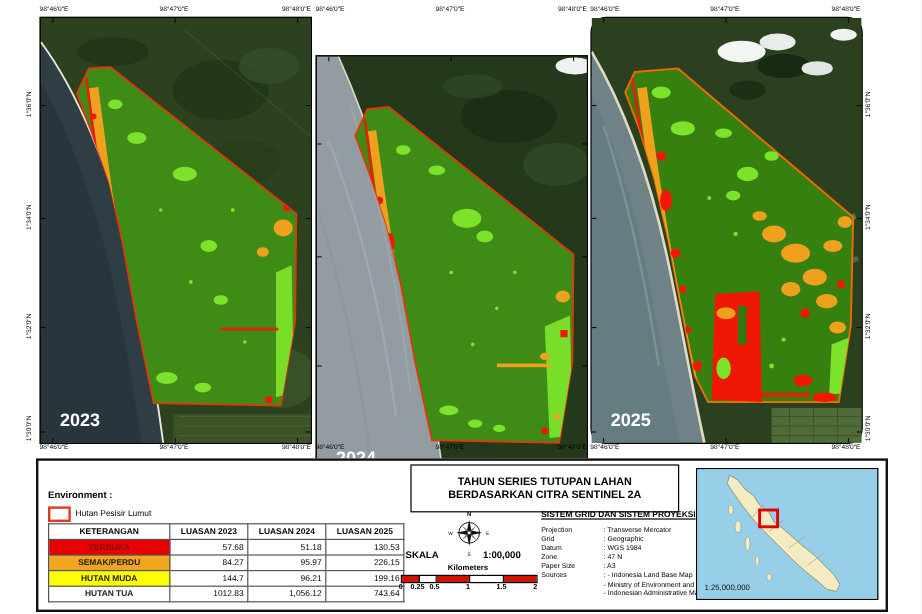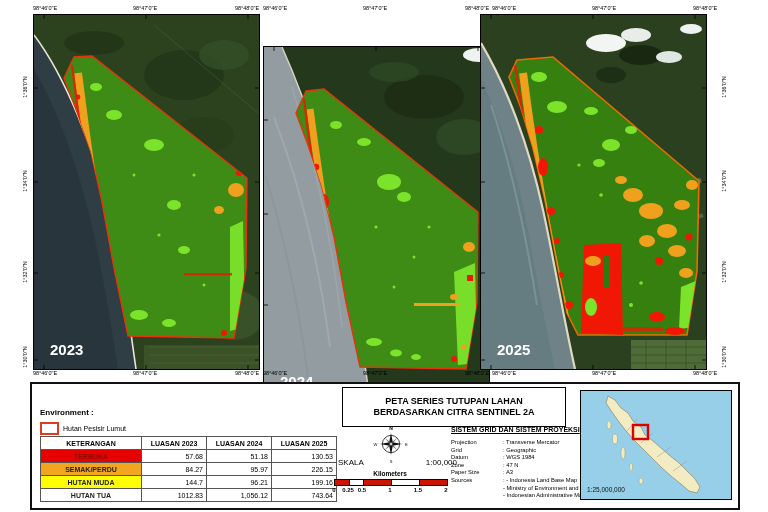--- a/index.html
+++ b/index.html
@@ -25,22 +25,22 @@
   .bg-terbuka{background:#e60000;color:#8b0d05;}
   .bg-semak{background:#f2a51e;color:#222;}
   .bg-muda{background:#ffff00;color:#222;}
   .bg-tua{background:#ffffff;color:#222;}
   
   #title-box{position:absolute;left:310px;top:3px;width:222px;height:38px;border:1.5px solid #000;
              display:flex;flex-direction:column;justify-content:center;text-align:center;
              font-weight:bold;font-size:9px;line-height:11.5px;}
   
   #compass{position:absolute;left:340px;top:40px;width:38px;height:40px;}
-  #skala-row{position:absolute;left:306px;top:74px;width:119px;display:flex;justify-content:space-between;
-             font-size:8px;font-weight:normal;}
+  #skala-row{position:absolute;left:306px;top:74px;width:96px;display:flex;justify-content:space-between;
+             font-size:8px;font-weight:bold;}
   #bar-unit{position:absolute;left:302px;top:86px;width:112px;text-align:center;font-size:6.5px;font-weight:bold;}
   #scalebar{position:absolute;left:302px;top:95px;width:112px;height:5px;display:flex;border:1px solid #000;}
   #scalebar span{height:100%;border-right:1px solid #000;}
   #scalebar span:last-child{border-right:none;}
   .seg-r{background:#cc1400;} .seg-w{background:#ffffff;}
   #scale-ticks{position:absolute;left:302px;top:103px;width:112px;height:8px;font-size:6px;font-weight:bold;}
   #scale-ticks span{position:absolute;transform:translateX(-50%);}
   
   #proj-heading{position:absolute;left:419px;top:42px;font-size:7px;font-weight:bold;text-decoration:underline;}
   #proj-rows{position:absolute;left:419px;top:55px;font-size:5.8px;line-height:7.6px;}
@@ -150,21 +150,21 @@
         <circle cx="112" cy="180" r="1.6" fill="#7ce32b"></circle>
           <circle cx="150" cy="210" r="1.5" fill="#7ce32b"></circle>
         <circle cx="165" cy="180" r="1.5" fill="#7ce32b"></circle>
           <circle cx="130" cy="240" r="1.5" fill="#7ce32b"></circle>
       </g>
       <path stroke="#000" stroke-width=".8" d="M10,0 V4 M112,0 V4 M214,0 V4 M10,350 V354 M112,350 V354 M214,350 V354 M0,73 H4 M0,167 H4 M0,258 H4 M0,345 H4 M221,73 H225 M221,167 H225 M221,258 H225 M221,345 H225"></path>
       <text class="yearlabel" x="16" y="340">2024</text>
     </svg>
   </div>
 
-  <div class="panel" style="left:480px;">
+  <div class="panel" style="left:492px;border-radius:13px;">
     <svg viewBox="0 0 225 354">
       <defs>
           <clipPath id="aoi3">
             <path d="M36,45 L72,42 L218,166 L216,256 L206,320 L97,320 L86,298 L76,248 L64,185 L52,133 L40,93 L28,62 Z"></path>
           </clipPath>
         </defs>
       <rect width="225" height="354" fill="#2a401f"></rect>
       <ellipse cx="160" cy="40" rx="22" ry="10" fill="#16240f" opacity=".85"></ellipse>
       <ellipse cx="130" cy="60" rx="15" ry="8" fill="#16240f" opacity=".6"></ellipse>
       <ellipse cx="125" cy="28" rx="20" ry="9" fill="#f2f5f2"></ellipse>
@@ -290,21 +290,21 @@
       <tr>
         <td class="lbl bg-tua">HUTAN TUA</td>
         <td class="num">1012.83</td>
         <td class="num">1,056.12</td>
         <td class="num">743.64</td>
       </tr>
     </tbody>
       </table>
 
     <div id="title-box">
-      <div>PETA SERIES TUTUPAN LAHAN</div>
+      <div>TAHUN SERIES TUTUPAN LAHAN</div>
       <div>BERDASARKAN CITRA SENTINEL 2A</div>
     </div>
 
     <svg id="compass" viewBox="0 0 40 44">
       <circle cx="20" cy="22" r="9.5" fill="none" stroke="#000" stroke-width=".8"></circle>
       <path d="M20,10 L22,20 L32,22 L22,24 L20,34 L18,24 L8,22 L18,20 Z" fill="#111"></path>
       <path d="M13,15 L20,20.5 L27,15 L21.5,22 L27,29 L20,23.5 L13,29 L18.5,22 Z" fill="#555" opacity=".8"></path>
       <circle cx="20" cy="22" r="1.6" fill="#fff" stroke="#000" stroke-width=".5"></circle>
       <text x="20" y="6.5" font-size="5.5" font-weight="bold" text-anchor="middle">N</text>
       <text x="37" y="24" font-size="4.5" text-anchor="middle">E</text>

